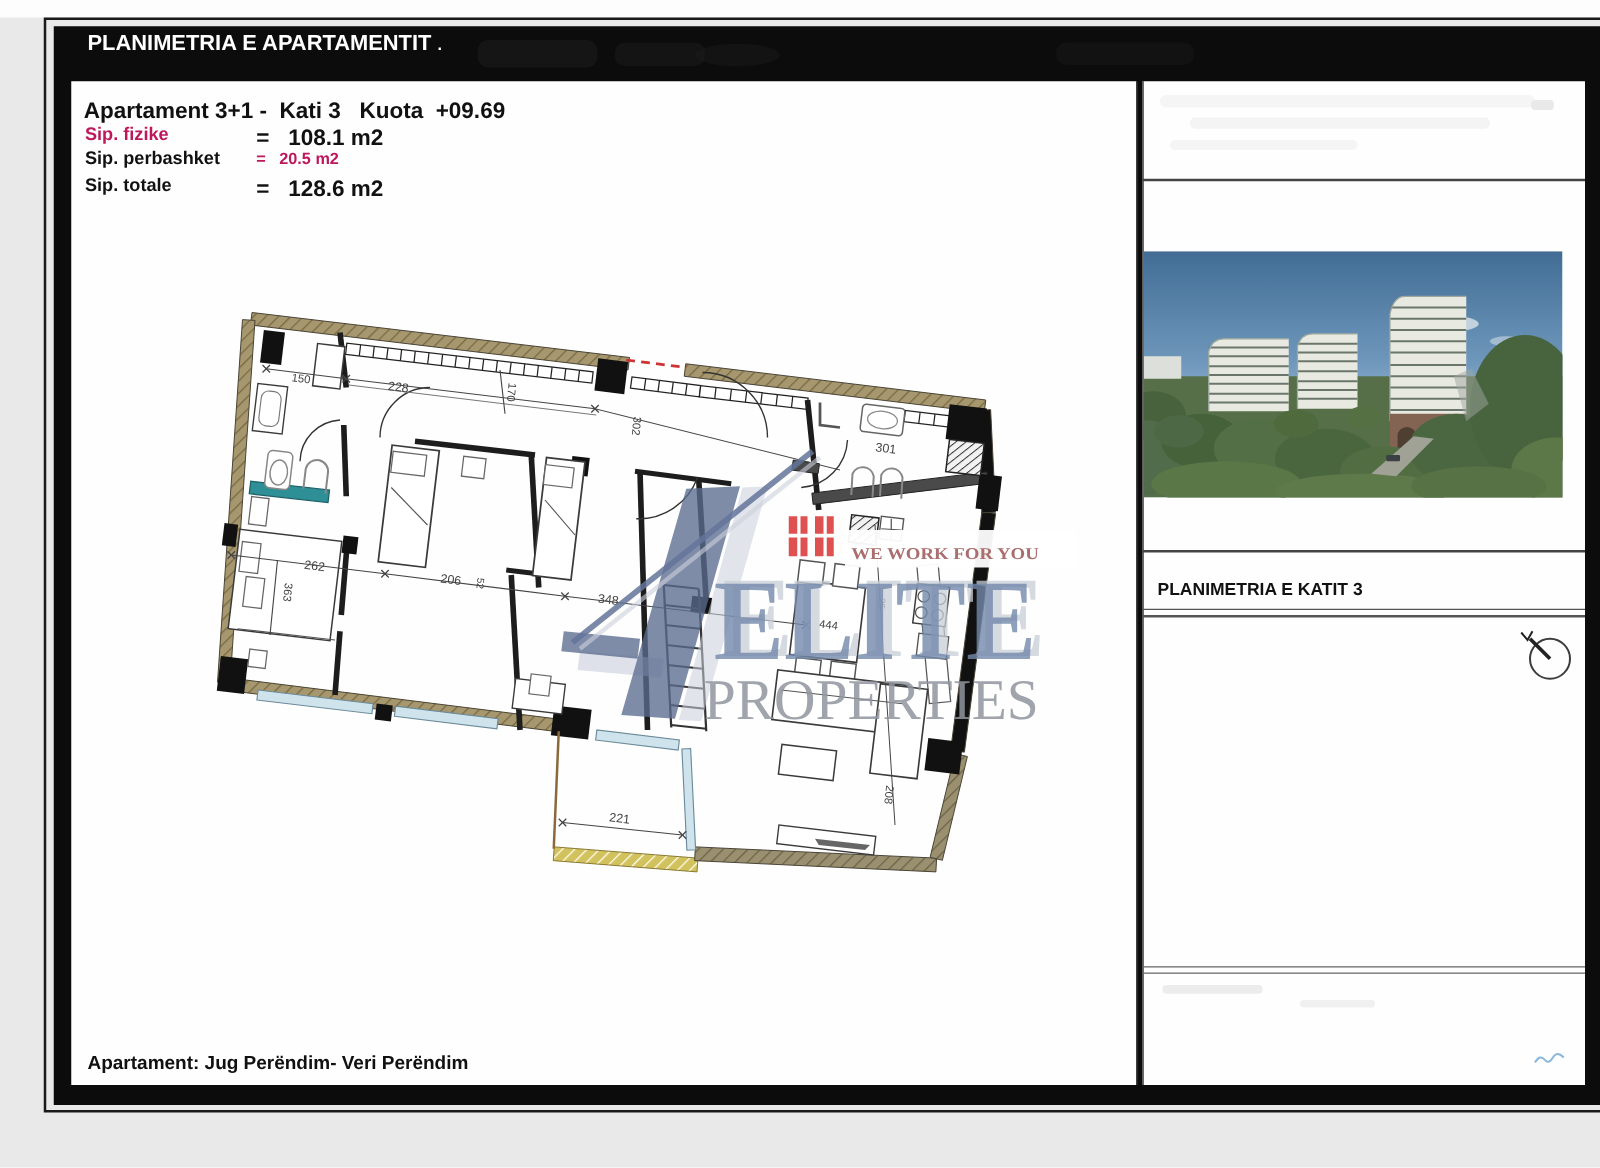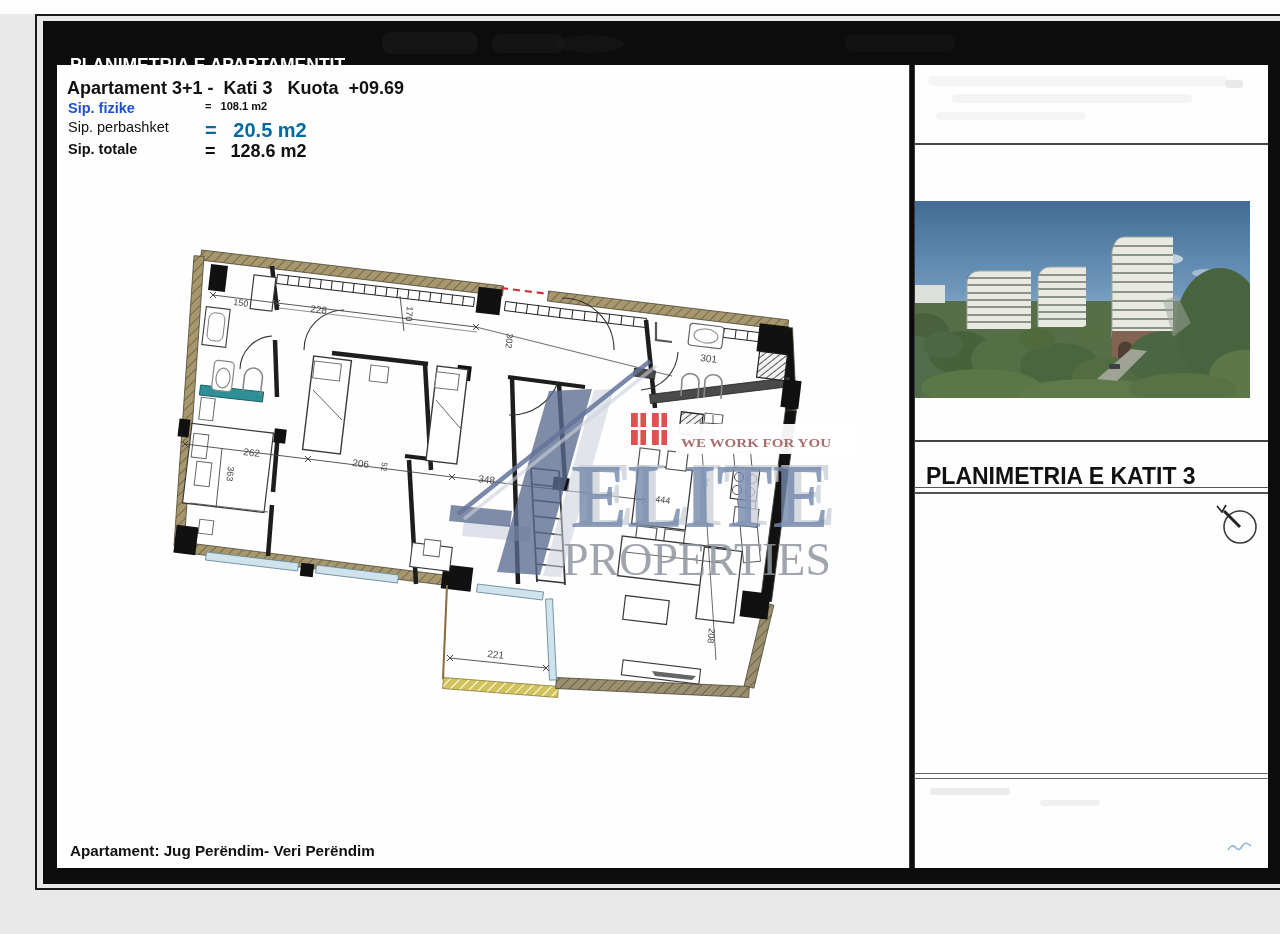--- a/index.html
+++ b/index.html
@@ -13,48 +13,48 @@
 
 <div class="abs" style="left:43px;top:21px;width:1237px;height:863px;background:#0c0c0c;"></div>
 
 <div class="abs" style="left:57px;top:65px;width:852px;height:803px;background:#fefefe;"></div>
 
 <div class="abs" style="left:914px;top:65px;width:354px;height:803px;background:#fefefe;"></div>
 
 <div class="abs" style="left:908.5px;top:65px;width:1.4px;height:803px;background:#3a3a3a;"></div>
 <div class="abs" style="left:913.5px;top:65px;width:1.4px;height:803px;background:#3a3a3a;"></div>
 
-<div class="abs" style="left:70px;top:55px;color:#fff;font-size:17.5px;font-weight:bold;">PLANIMETRIA E APARTAMENTIT <span style="font-size:13px;">.</span></div>
+<div class="abs" style="left:70px;top:24px;color:#fff;font-size:17.5px;font-weight:bold;">PLANIMETRIA E APARTAMENTIT <span style="font-size:13px;">.</span></div>
 
 <div class="abs" style="left:67px;top:78px;color:#111;font-size:18px;font-weight:bold;">Apartament 3+1 -&nbsp; Kati 3&nbsp;&nbsp; Kuota&nbsp; +09.69</div>
 
-<div class="abs" style="left:68px;top:100px;color:#1d4ed8;font-size:14.5px;font-weight:bold;">Sip. fizike</div>
-<div class="abs" style="left:205px;top:100px;color:#111;font-size:11px;font-weight:bold;text-align:right;">=&nbsp;&nbsp; 108.1 m2</div>
-
-<div class="abs" style="left:68px;top:119px;color:#111;font-size:14.5px;font-weight:normal;">Sip. perbashket</div>
-<div class="abs" style="left:205px;top:119px;color:#0369a1;font-size:20px;font-weight:bold;">=&nbsp;&nbsp; 20.5 m2</div>
+<div class="abs" style="left:68px;top:100px;color:#be185d;font-size:14.5px;font-weight:bold;">Sip. fizike</div>
+<div class="abs" style="left:205px;top:100px;color:#111;font-size:18px;font-weight:bold;text-align:right;">=&nbsp;&nbsp; 108.1 m2</div>
+
+<div class="abs" style="left:68px;top:119px;color:#111;font-size:14.5px;font-weight:bold;">Sip. perbashket</div>
+<div class="abs" style="left:205px;top:119px;color:#be185d;font-size:13px;font-weight:bold;">=&nbsp;&nbsp; 20.5 m2</div>
 
 <div class="abs" style="left:68px;top:141px;color:#111;font-size:14.5px;font-weight:bold;text-align:right;">Sip. totale</div>
 <div class="abs" style="left:205px;top:141px;color:#111;font-size:18px;font-weight:bold;">=&nbsp;&nbsp; 128.6 m2</div>
 
 <div class="abs" style="left:70px;top:842px;color:#111;font-size:15.2px;font-weight:bold;">Apartament: Jug Perëndim- Veri Perëndim</div>
 
 <div class="abs" style="left:914px;top:143px;width:354px;height:1.6px;background:#444;"></div>
 
 <div class="abs" style="left:914px;top:440px;width:354px;height:1.6px;background:#444;"></div>
 
 <div class="abs" style="left:914px;top:486.5px;width:354px;height:1.6px;background:#555;"></div>
 
 <div class="abs" style="left:914px;top:492px;width:354px;height:1.6px;background:#555;"></div>
 
 <div class="abs" style="left:914px;top:773px;width:354px;height:1.4px;background:#666;"></div>
 
 <div class="abs" style="left:914px;top:777.5px;width:354px;height:1.4px;background:#666;"></div>
 
-<div class="abs" style="left:926px;top:462.5px;color:#111;font-size:23px;font-weight:bold;">PLANIMETRIA E KATIT 3</div>
+<div class="abs" style="left:926px;top:462.5px;color:#111;font-size:14px;font-weight:bold;">PLANIMETRIA E KATIT 3</div>
 <svg class="abs" style="left:0;top:0;" width="1280" height="934" viewBox="0 0 1280 934">
 <defs>
 <pattern id="hatchTan" width="7" height="7" patternUnits="userSpaceOnUse" patternTransform="rotate(45)">
   <rect width="7" height="7" fill="#a6976e"></rect>
         <line x1="0" y1="0" x2="0" y2="7" stroke="#776842" stroke-width="2.0"></line>
 </pattern>
 <pattern id="hatchOlive" width="7" height="7" patternUnits="userSpaceOnUse" patternTransform="rotate(45)">
   <rect width="7" height="7" fill="#9a9070"></rect>
         <line x1="0" y1="0" x2="0" y2="7" stroke="#6a6248" stroke-width="2"></line>
 </pattern>

